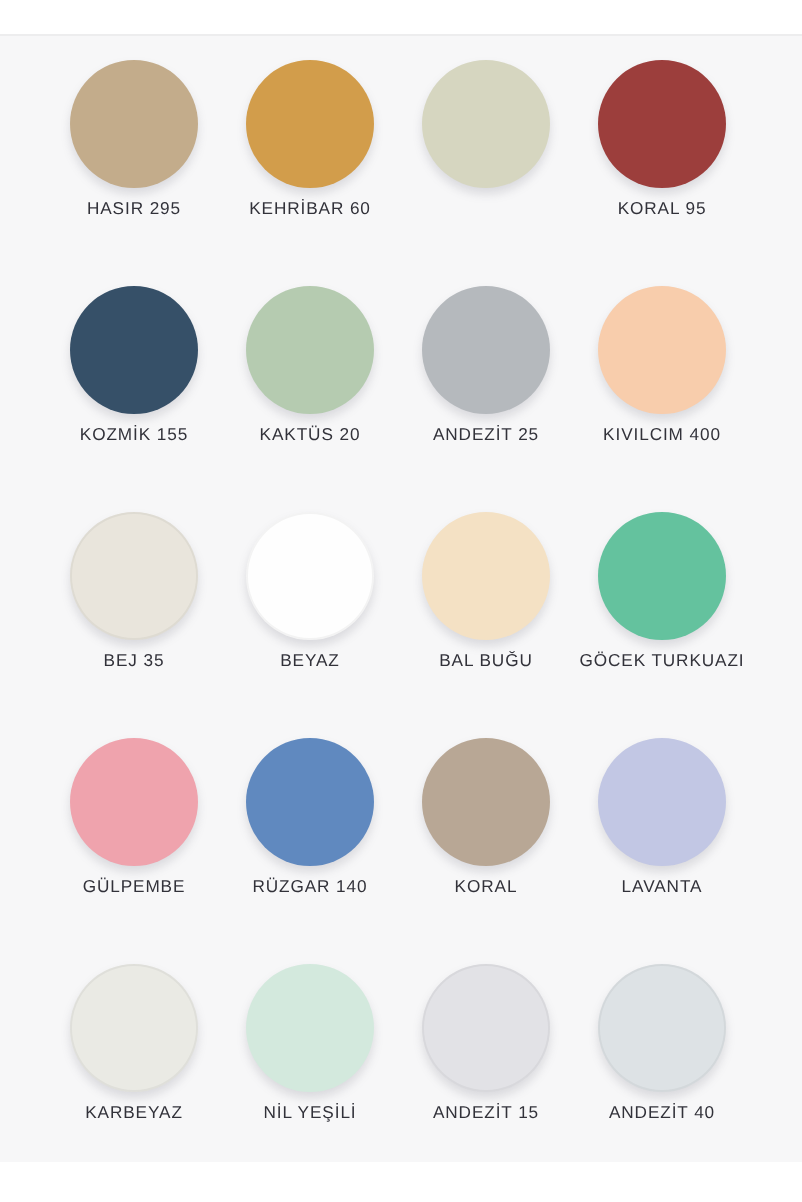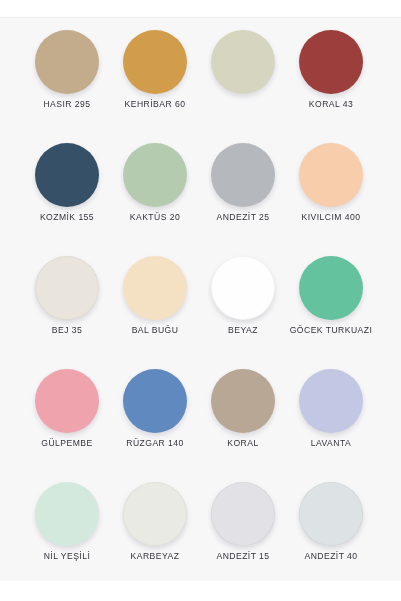--- a/index.html
+++ b/index.html
@@ -123,21 +123,21 @@
           </div>
           <div class="swatch-cell">
             <div class="swatch-disc-wrap">
               <div class="swatch-disc" style="background: rgb(214, 214, 192);"></div>
             </div>
           </div>
           <div class="swatch-cell">
             <div class="swatch-disc-wrap">
               <div class="swatch-disc" style="background: rgb(156, 62, 60);"></div>
             </div>
-            <div class="swatch-label">KORAL 43</div>
+            <div class="swatch-label">KORAL 95</div>
           </div>
         </div>
         <div class="swatch-row">
           <div class="swatch-cell">
             <div class="swatch-disc-wrap">
               <div class="swatch-disc" style="background: rgb(54, 80, 104);"></div>
             </div>
             <div class="swatch-label">KOZMİK 155</div>
           </div>
           <div class="swatch-cell">
@@ -161,32 +161,32 @@
         </div>
         <div class="swatch-row">
           <div class="swatch-cell">
             <div class="swatch-disc-wrap">
               <div class="swatch-disc has-outline" style="background: rgb(233, 229, 220);"></div>
             </div>
             <div class="swatch-label">BEJ 35</div>
           </div>
           <div class="swatch-cell">
             <div class="swatch-disc-wrap">
+              <div class="swatch-disc has-outline" style="background: rgb(254, 254, 254);"></div>
+            </div>
+            <div class="swatch-label">BEYAZ</div>
+          </div>
+          <div class="swatch-cell">
+            <div class="swatch-disc-wrap">
               <div class="swatch-disc" style="background: rgb(244, 225, 196);"></div>
             </div>
             <div class="swatch-label">BAL BUĞU</div>
           </div>
           <div class="swatch-cell">
             <div class="swatch-disc-wrap">
-              <div class="swatch-disc has-outline" style="background: rgb(254, 254, 254);"></div>
-            </div>
-            <div class="swatch-label">BEYAZ</div>
-          </div>
-          <div class="swatch-cell">
-            <div class="swatch-disc-wrap">
               <div class="swatch-disc" style="background: rgb(100, 194, 158);"></div>
             </div>
             <div class="swatch-label">GÖCEK TURKUAZI</div>
           </div>
         </div>
         <div class="swatch-row">
           <div class="swatch-cell">
             <div class="swatch-disc-wrap">
               <div class="swatch-disc" style="background: rgb(239, 163, 173);"></div>
             </div>
@@ -207,32 +207,32 @@
           <div class="swatch-cell">
             <div class="swatch-disc-wrap">
               <div class="swatch-disc" style="background: rgb(194, 199, 228);"></div>
             </div>
             <div class="swatch-label">LAVANTA</div>
           </div>
         </div>
         <div class="swatch-row">
           <div class="swatch-cell">
             <div class="swatch-disc-wrap">
+              <div class="swatch-disc has-outline" style="background: rgb(234, 234, 228);"></div>
+            </div>
+            <div class="swatch-label">KARBEYAZ</div>
+          </div>
+          <div class="swatch-cell">
+            <div class="swatch-disc-wrap">
               <div class="swatch-disc" style="background: rgb(211, 233, 221);"></div>
             </div>
             <div class="swatch-label">NİL YEŞİLİ</div>
           </div>
           <div class="swatch-cell">
             <div class="swatch-disc-wrap">
-              <div class="swatch-disc has-outline" style="background: rgb(234, 234, 228);"></div>
-            </div>
-            <div class="swatch-label">KARBEYAZ</div>
-          </div>
-          <div class="swatch-cell">
-            <div class="swatch-disc-wrap">
               <div class="swatch-disc has-outline" style="background: rgb(226, 226, 230);"></div>
             </div>
             <div class="swatch-label">ANDEZİT 15</div>
           </div>
           <div class="swatch-cell">
             <div class="swatch-disc-wrap">
               <div class="swatch-disc has-outline" style="background: rgb(221, 226, 229);"></div>
             </div>
             <div class="swatch-label">ANDEZİT 40</div>
           </div>

